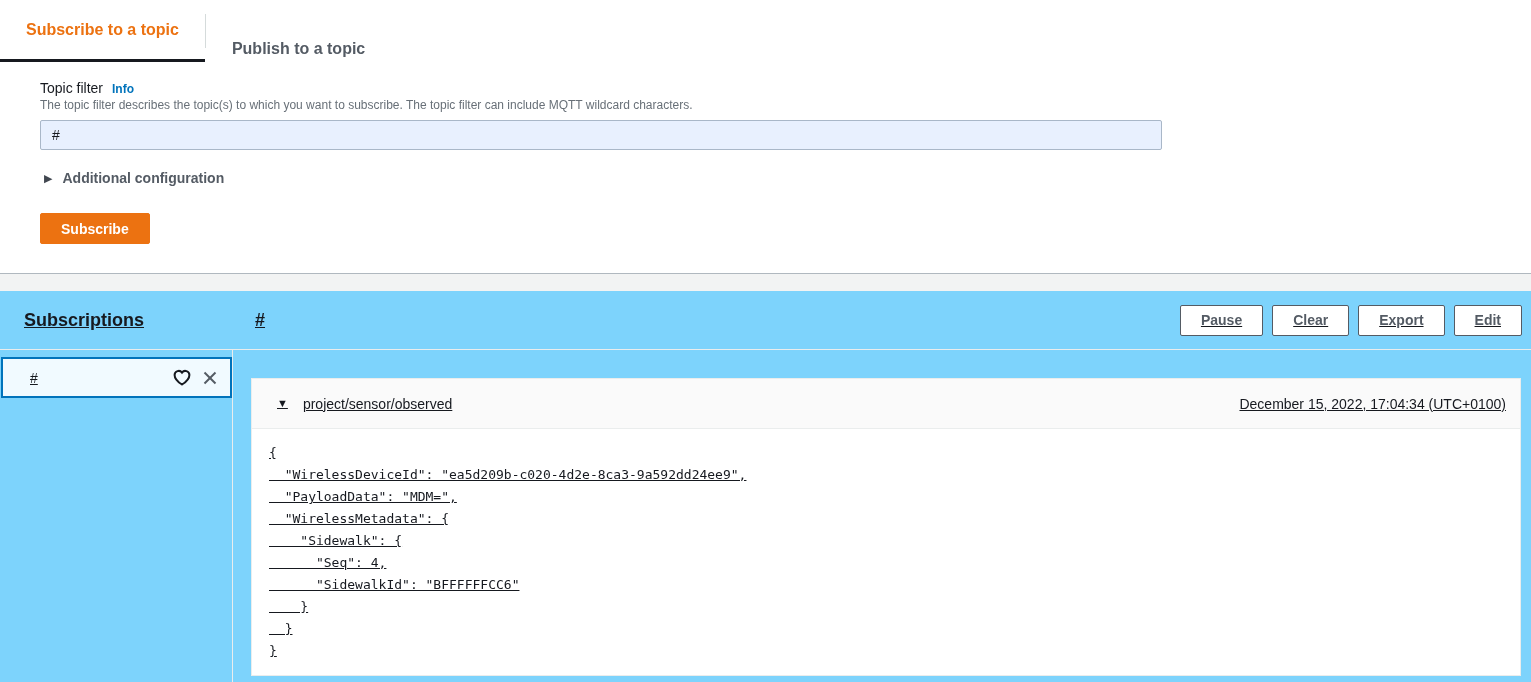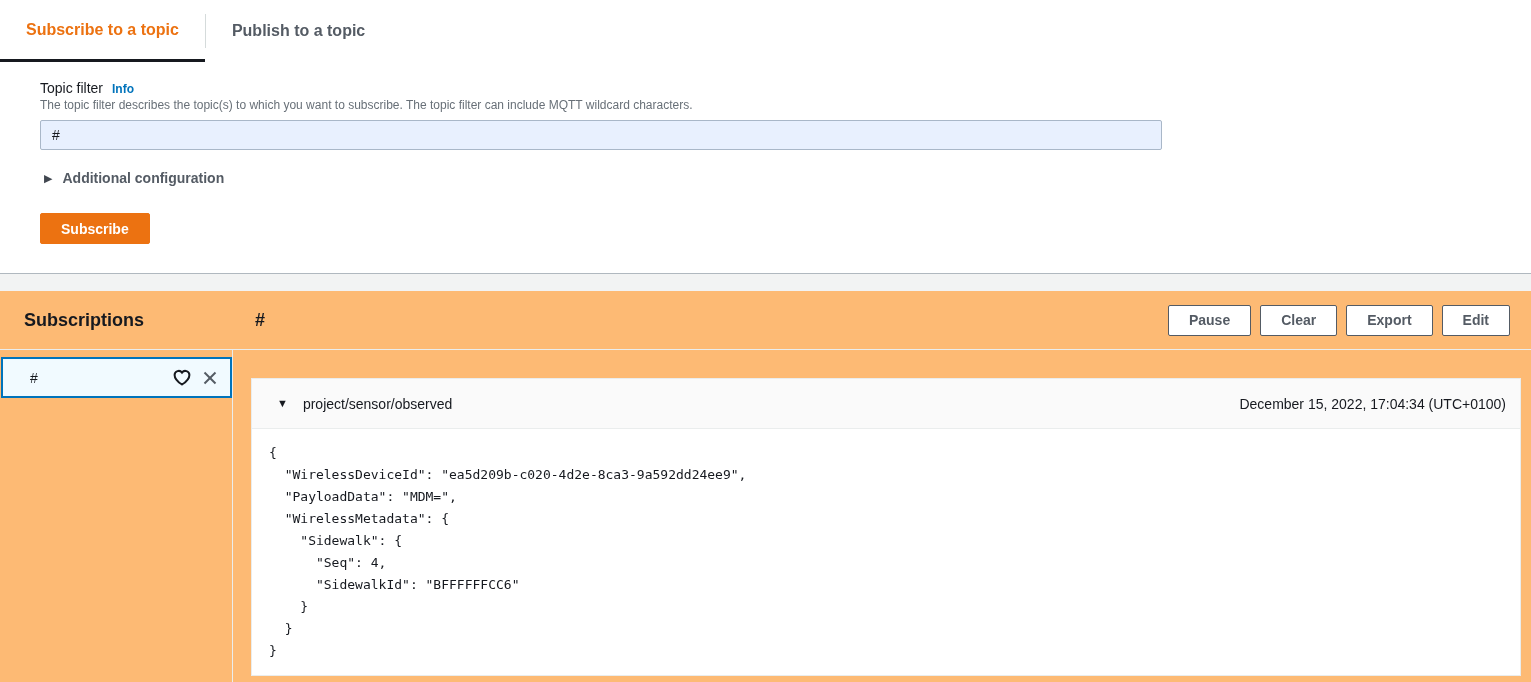--- a/index.html
+++ b/index.html
@@ -5,21 +5,21 @@
   * { margin: 0; padding: 0; box-sizing: border-box; }
   html, body { width: 1531px; height: 682px; overflow: hidden; background: #f2f3f3;
     font-family: "Liberation Sans", sans-serif; color: #16191f; }
 
   
   .top-panel { width: 1531px; height: 274px; background: #fff; border-bottom: 1px solid #b0b8bf; }
   .tabs { display: flex; align-items: stretch; height: 62px; }
   .tab { display: flex; align-items: center; padding: 4px 26px; font-size: 16px; font-weight: 700;
          cursor: pointer; position: relative; }
   .tab.active { color: #ec7211; border-bottom: 3px solid #16191f; }
-  .tab.inactive { color: #545b64; }
+  .tab.inactive { color: #545b64; align-items: flex-end; }
   .tab-divider { width: 1px; background: #d5dbdb; margin: 14px 0; }
 
   .form-area { padding: 18px 21px 0 21px; margin-left: 19px; }
   .label-row { display: flex; align-items: baseline; gap: 9px; margin-bottom: 2px; }
   .field-label { font-size: 14px; color: #16191f; }
   .info-link { font-size: 12px; font-weight: 700; color: #0073bb; cursor: pointer; }
   .field-desc { font-size: 12px; color: #687078; margin-bottom: 8px; }
   .topic-input { width: 1122px; height: 30px; background: #e8f0fe; border: 1px solid #a9b7c8;
                  border-radius: 2px; padding: 0 11px; font-size: 14px; color: #16191f;
                  font-family: "Liberation Sans", sans-serif; outline: none; }
@@ -30,25 +30,25 @@
 
   .btn-primary { display: inline-block; margin-top: 27px; background: #ec7211; color: #fff;
                  border: 1px solid #ec7211; border-radius: 2px; font-size: 14px; font-weight: 700;
                  padding: 6px 20px; height: 31px; cursor: pointer;
                  font-family: "Liberation Sans", sans-serif; }
 
   
   .gap-strip { height: 17px; background: #f2f3f3; }
 
   
-  .sub-panel { background: #fdba74; height: 391px; }
+  .sub-panel { background: #7dd3fc; height: 391px; text-decoration: underline; }
   .sub-header { display: flex; align-items: center; height: 59px; border-bottom: 1px solid #eaeded; }
   .sub-title { font-size: 18px; font-weight: 700; color: #16191f; padding-left: 24px; width: 233px; }
   .sub-topic-heading { font-size: 18px; font-weight: 700; color: #16191f; margin-left: 22px; }
-  .header-actions { margin-left: auto; display: flex; gap: 9px; padding-right: 21px; }
+  .header-actions { margin-left: auto; display: flex; gap: 9px; padding-right: 9px; }
   .btn-secondary { background: #fff; border: 1px solid #545b64; border-radius: 2px; color: #545b64;
                    font-size: 14px; font-weight: 700; padding: 5px 20px; height: 31px; cursor: pointer;
                    font-family: "Liberation Sans", sans-serif; }
 
   .sub-body { display: flex; height: 332px; }
   .sidebar { width: 233px; border-right: 1px solid #eaeded; flex-shrink: 0; }
   .sub-item { margin-top: 7px; margin-left: 1px; width: 231px; height: 41px; background: #f1faff;
               border: 2px solid #0073bb; display: flex; align-items: center; cursor: pointer; }
   .sub-item-label { font-size: 14px; color: #16191f; margin-left: 27px; }
   .sub-item-icons { margin-left: auto; display: flex; align-items: center; gap: 6px; margin-right: 10px; }

